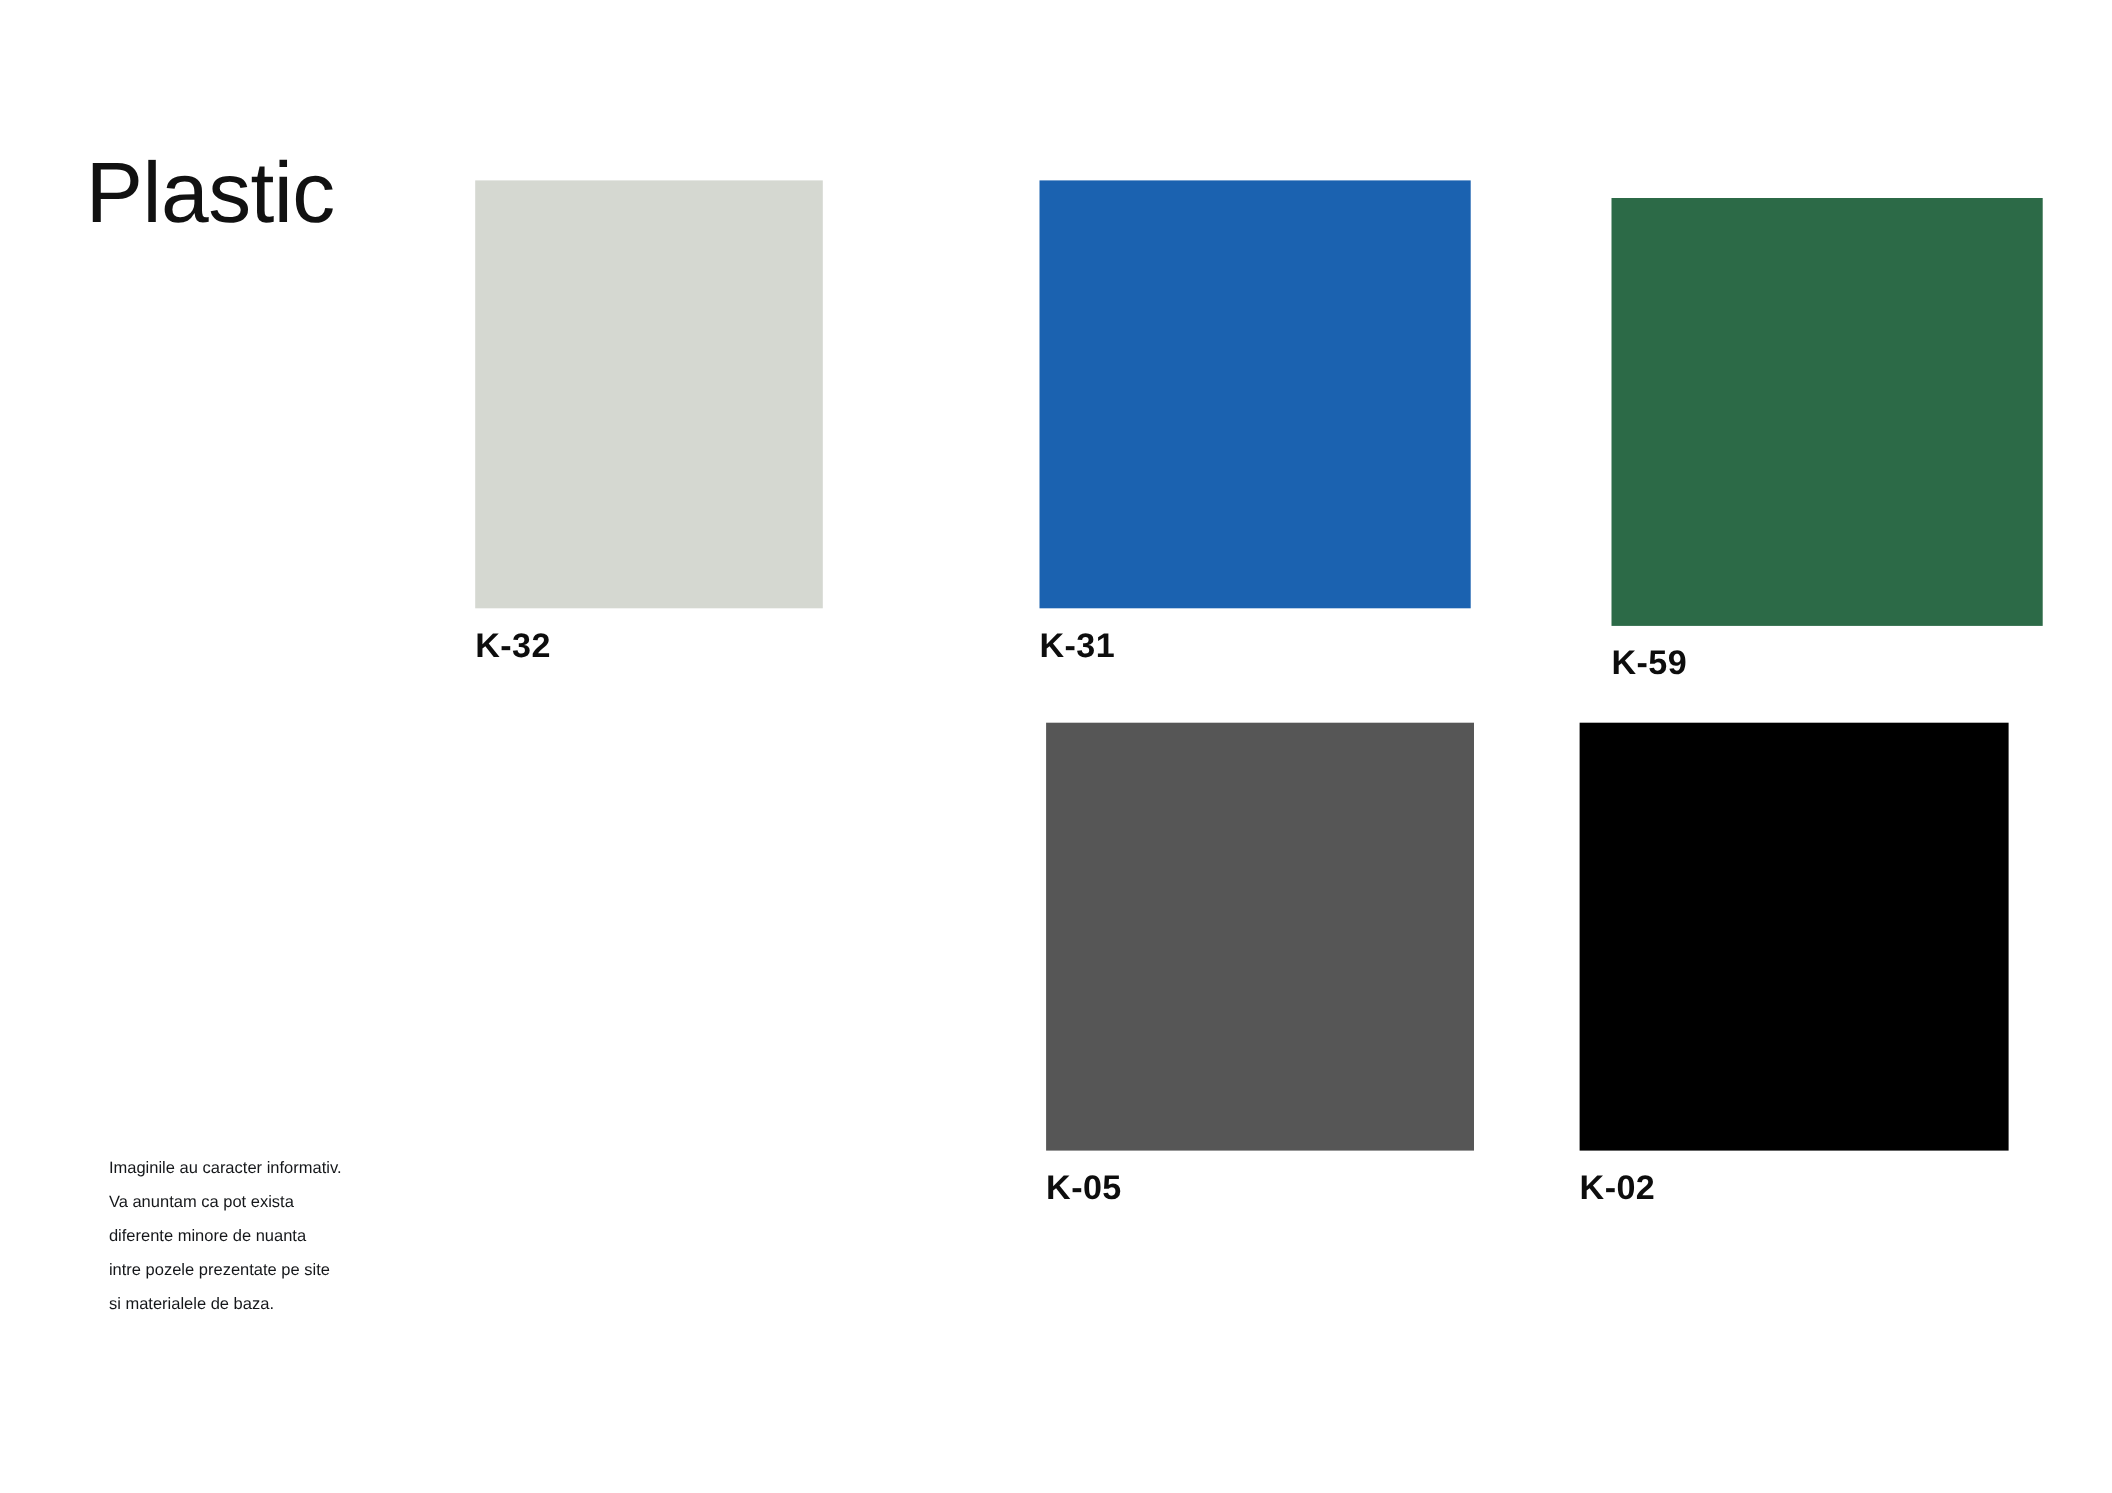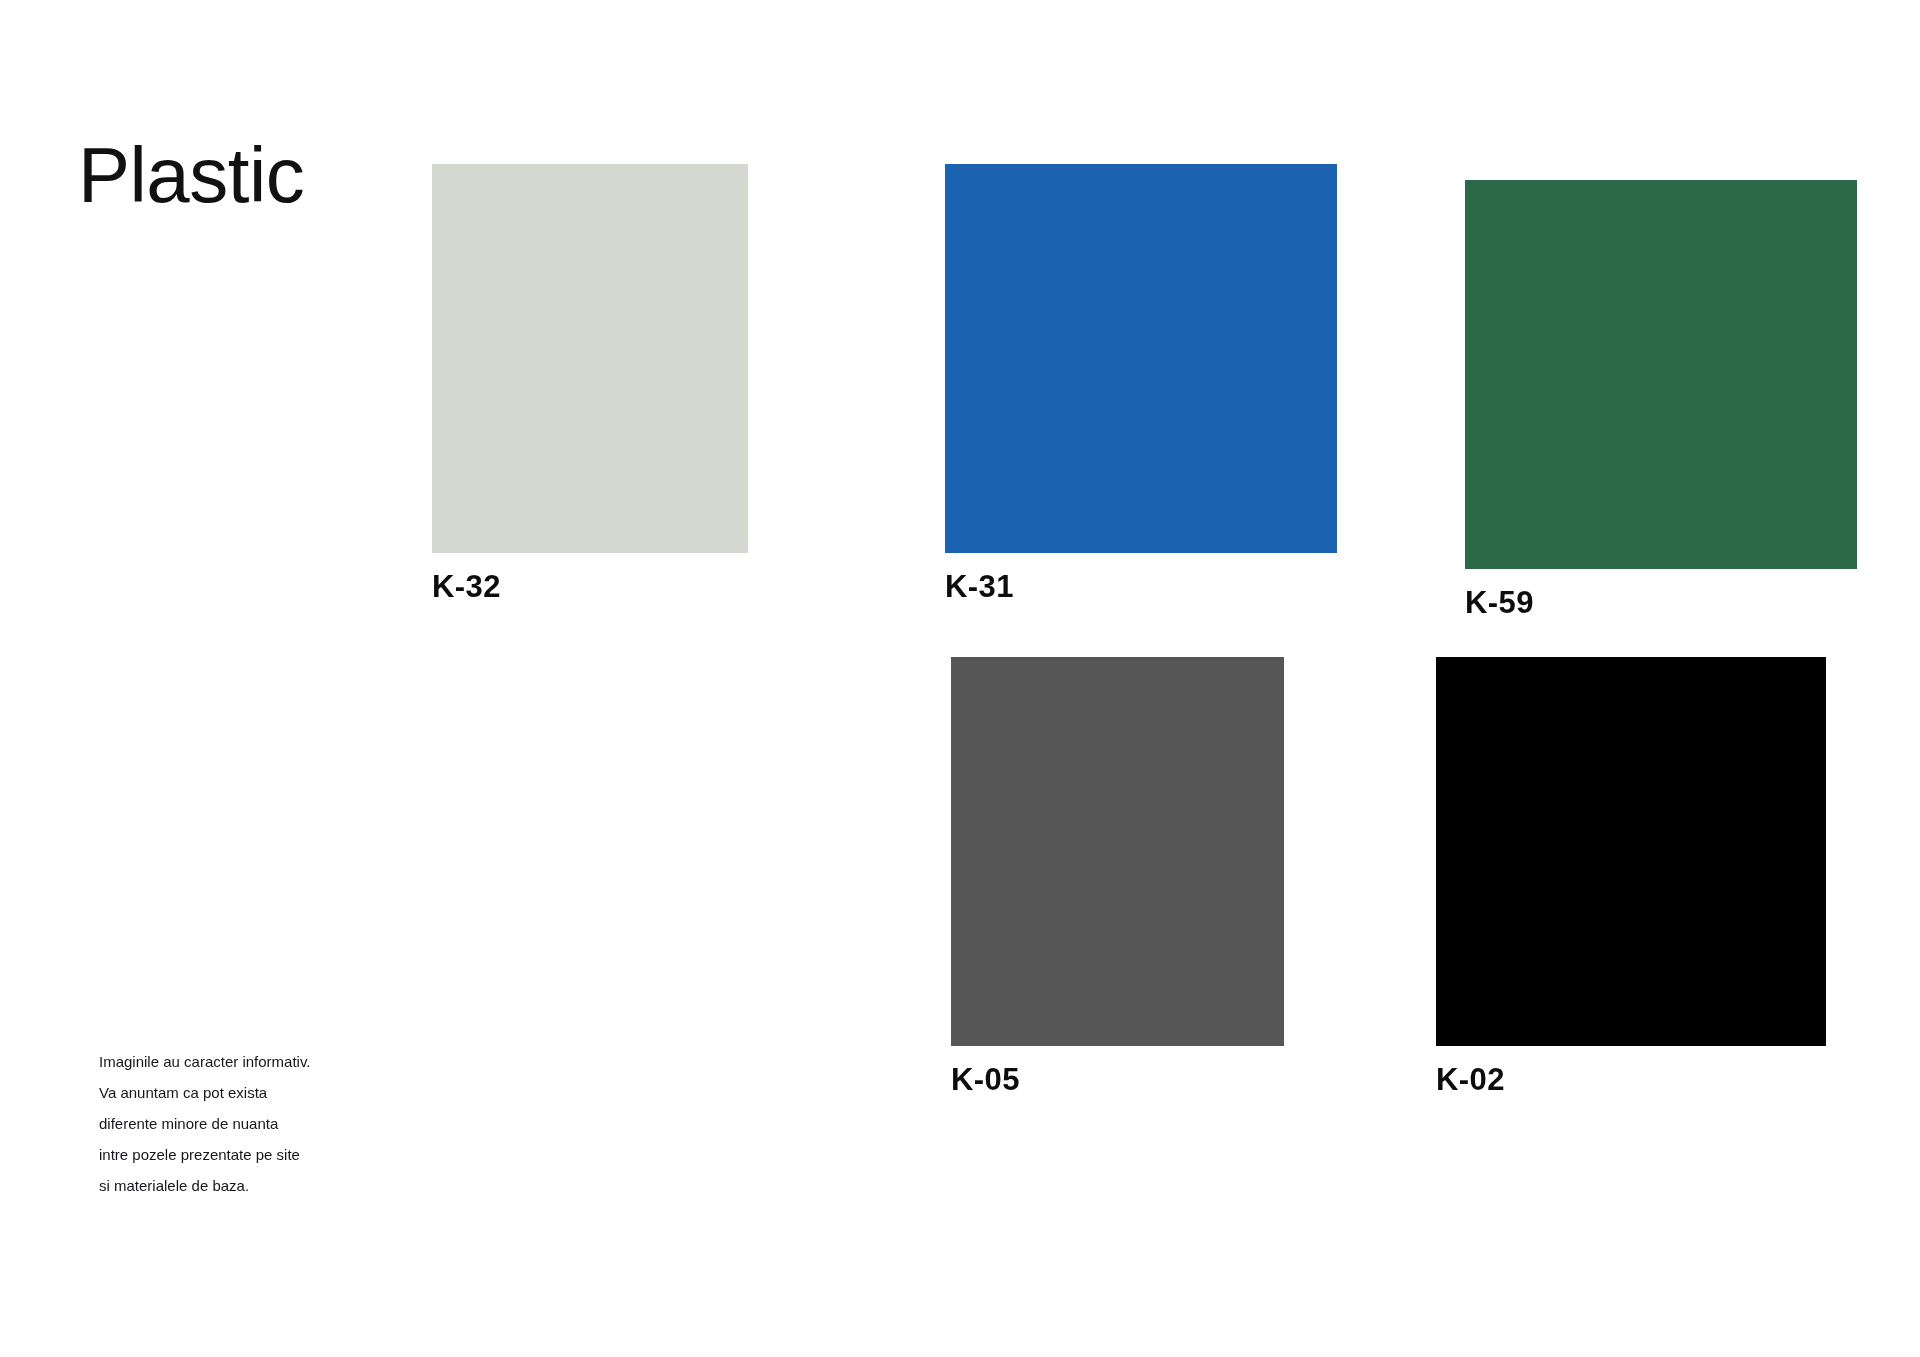--- a/index.html
+++ b/index.html
@@ -52,21 +52,21 @@
     color: #0d0d0d;
     line-height: 1;
     white-space: nowrap;
   }
 
   
   #cell-k32 { left: 432px; top: 164px; width: 316px; }
   #cell-k31 { left: 945px; top: 164px; width: 392px; }
   #cell-k59 { left: 1465px; top: 164px; width: 392px; margin-top: 16px; }
   
-  #cell-k05 { left: 951px; top: 657px; width: 333px; }
+  #cell-k05 { left: 951px; top: 657px; width: 389px; }
   #cell-k02 { left: 1436px; top: 657px; width: 390px; }
 
   
   #disclaimer {
     position: absolute;
     left: 99px;
     top: 1046px;
     width: 420px;
     font-family: "Liberation Sans", sans-serif;
     font-size: 15px;

